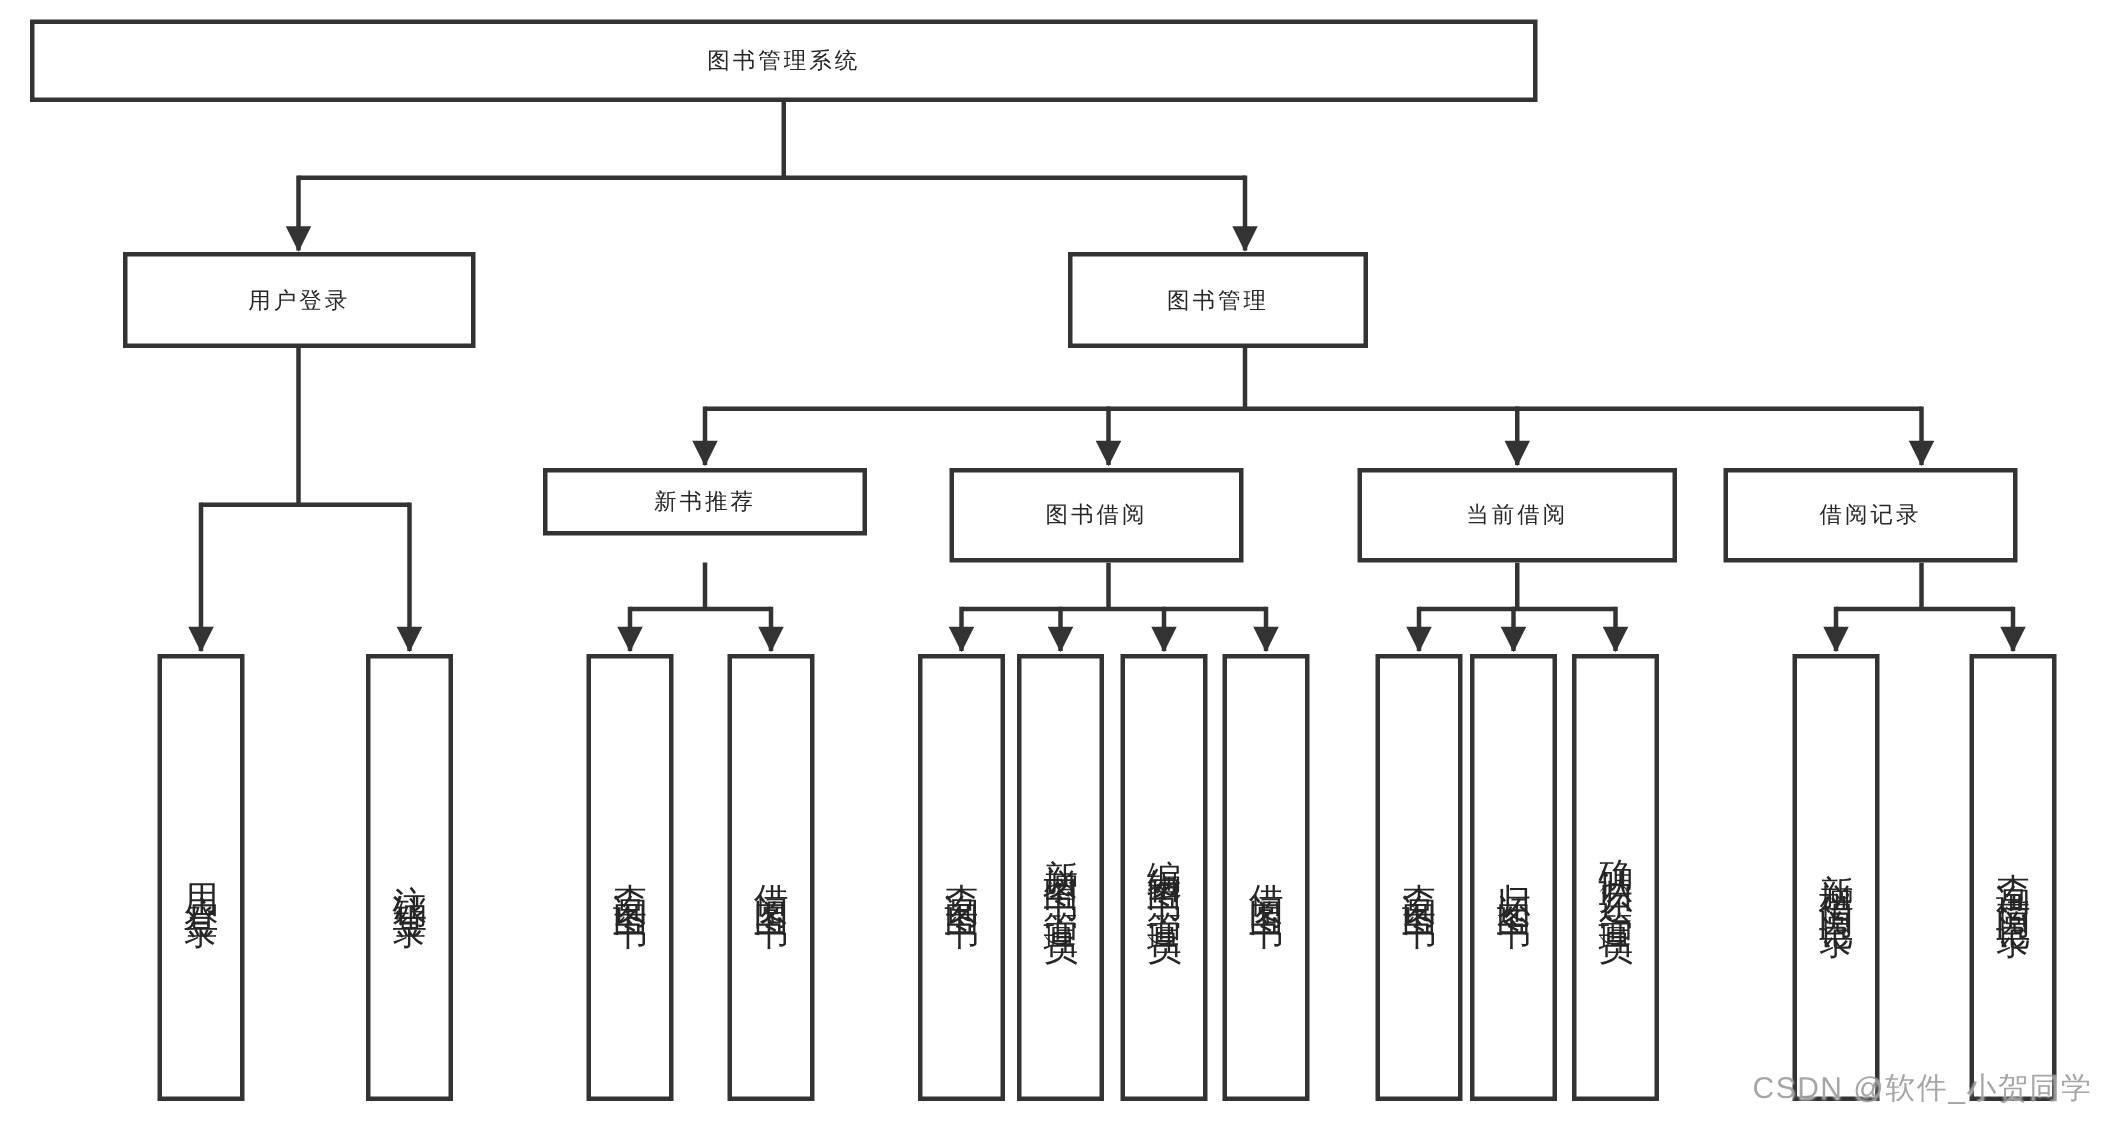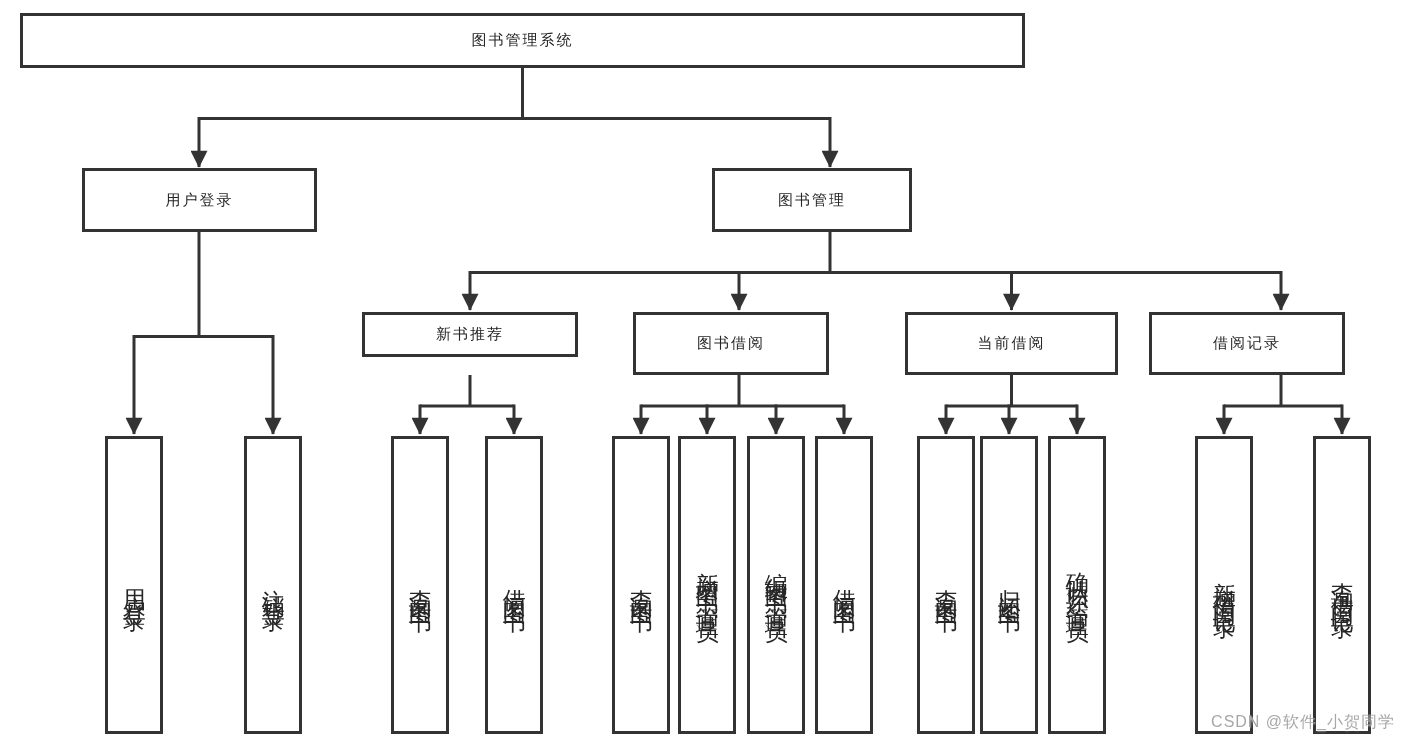--- a/index.html
+++ b/index.html
@@ -23,21 +23,21 @@
   .v-node .vtext{
     writing-mode:vertical-rl;
     text-orientation:mixed;
     font-size:23px;
     letter-spacing:7px;
     line-height:1.1;
   }
   .watermark{
     position:absolute;
     top:712px;right:10px;
-    font-size:16px;
+    font-size:20px;
     letter-spacing:1px;
     color:rgba(150,150,150,0.85);
     text-shadow:0 1px 2px #ffffff;
     white-space:nowrap;
     z-index:5;
   }
 </style>
 </head>
 <body>
 

